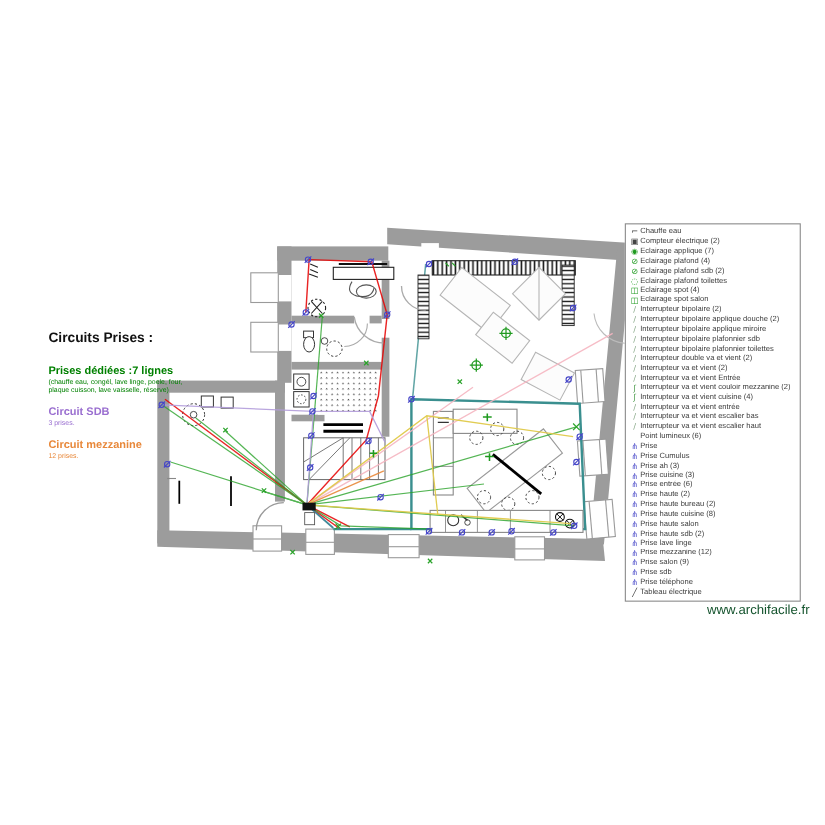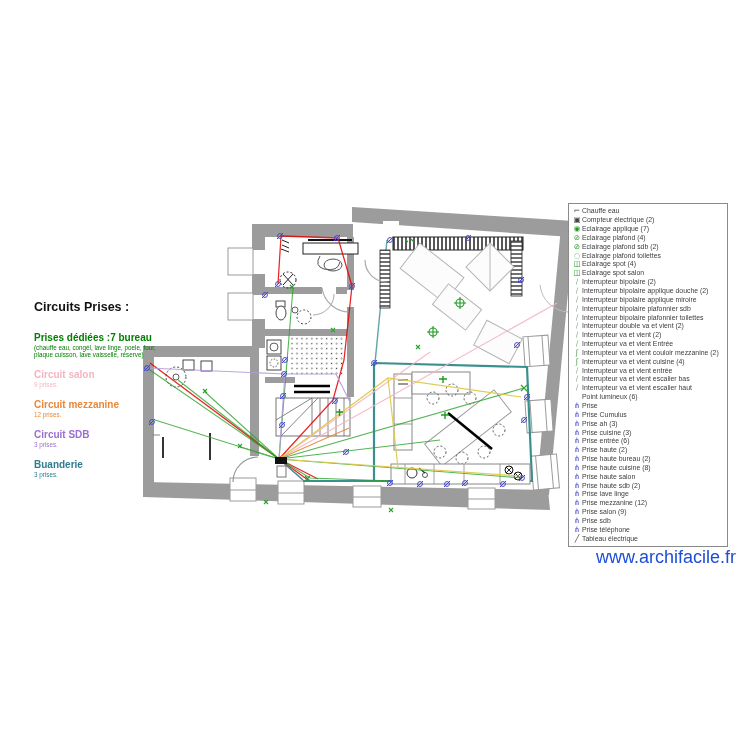--- a/index.html
+++ b/index.html
@@ -1,32 +1,32 @@
 <!DOCTYPE html>
 <html style="--c-dediees: #008000; --c-entree: #e60000; --c-cuisine: #e0ca4a; --c-salon: #f5b5c0; --c-sdb: #b39ddb; --c-mezzanine: #e8883a; --c-buanderie: #2e7d8e; --c-vert: #2aa32a;"><head>
 <meta charset="utf-8">
 <style>
   html,body{margin:0;padding:0;background:#fff;}
   body{width:750px;height:750px;position:relative;overflow:hidden;
        font-family:"Liberation Sans","DejaVu Sans",sans-serif;}
   
-  .circuits-legend{position:absolute;left:34px;top:300px;width:130px;}
+  .circuits-legend{position:absolute;left:44px;top:300px;width:130px;}
   .cl-title{font-size:12.5px;font-weight:bold;color:#111;margin-bottom:18px;}
   .cl-item{margin-bottom:11px;}
   .cl-label{font-size:10px;font-weight:bold;line-height:11px;}
   .cl-sub{font-size:6.3px;line-height:7px;margin-top:1px;}
   
   .symbols-legend{position:absolute;left:568px;top:203px;width:160px;
       border:1px solid #8a8a8a;background:#fff;padding:3px 2px 3px 3px;box-sizing:border-box;}
   .sl-row{display:flex;align-items:center;height:8.85px;white-space:nowrap;overflow:hidden;}
   .sl-icon{width:10px;flex:0 0 10px;font-size:7.5px;line-height:8px;text-align:center;
       font-family:"DejaVu Sans",sans-serif;}
   .sl-label{font-size:6.9px;color:#3c3c3c;line-height:8px;}
   
-  .watermark{position:absolute;right:14px;top:547px;font-size:18px;color:#1d4ed8;}
+  .watermark{position:absolute;right:14px;top:547px;font-size:12px;color:#14532d;}
   
   .plan-svg{position:absolute;left:0;top:0;}
 </style>
 </head>
 <body>
 
 <svg class="plan-svg" width="750" height="750" viewBox="0 0 750 750">
   <defs>
     <pattern id="vbars" width="4" height="14" patternUnits="userSpaceOnUse">
       <rect width="4" height="14" fill="#fff"></rect>
@@ -316,39 +316,31 @@
       <path d="M264,500 l4,4 m0,-4 l-4,4"></path>
       <path d="M389,508 l4,4 m0,-4 l-4,4"></path>
     </g>
   </g>
 </svg>
 
 <div class="circuits-legend">
   <div class="cl-title">Circuits Prises :</div>
   <div id="cl-list">
       <div class="cl-item">
-        <div class="cl-label" style="color: rgb(0, 128, 0);">Prises dédiées :7 bureau</div>
+        <div class="cl-label" style="color: rgb(0, 128, 0);">Prises dédiées :7 lignes</div>
         <div class="cl-sub" style="color: rgb(0, 128, 0);">(chauffe eau, congél, lave linge, poele, four, plaque cuisson, lave vaisselle, réserve)</div>
       </div>
       <div class="cl-item">
-        <div class="cl-label" style="color: rgb(245, 181, 192);">Circuit salon</div>
-        <div class="cl-sub" style="color: rgb(245, 181, 192);">9 prises.</div>
+        <div class="cl-label" style="color: rgb(154, 111, 208);">Circuit SDB</div>
+        <div class="cl-sub" style="color: rgb(154, 111, 208);">3 prises.</div>
       </div>
       <div class="cl-item">
         <div class="cl-label" style="color: rgb(232, 136, 58);">Circuit mezzanine</div>
         <div class="cl-sub" style="color: rgb(232, 136, 58);">12 prises.</div>
       </div>
-      <div class="cl-item">
-        <div class="cl-label" style="color: rgb(154, 111, 208);">Circuit SDB</div>
-        <div class="cl-sub" style="color: rgb(154, 111, 208);">3 prises.</div>
-      </div>
-      <div class="cl-item">
-        <div class="cl-label" style="color: rgb(46, 125, 142);">Buanderie</div>
-        <div class="cl-sub" style="color: rgb(46, 125, 142);">3 prises.</div>
-      </div>
     </div>
 </div>
 
 <div class="symbols-legend">
   <div id="sl-list">
       <div class="sl-row">
         <span class="sl-icon" style="color: rgb(68, 68, 68);">⌐</span>
         <span class="sl-label">Chauffe eau</span>
       </div>
       <div class="sl-row">

